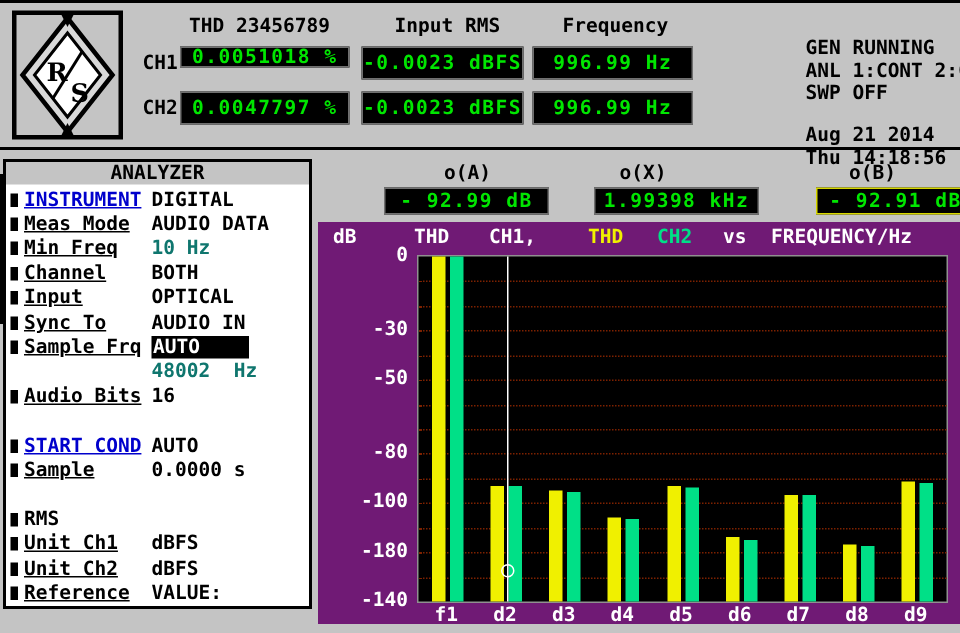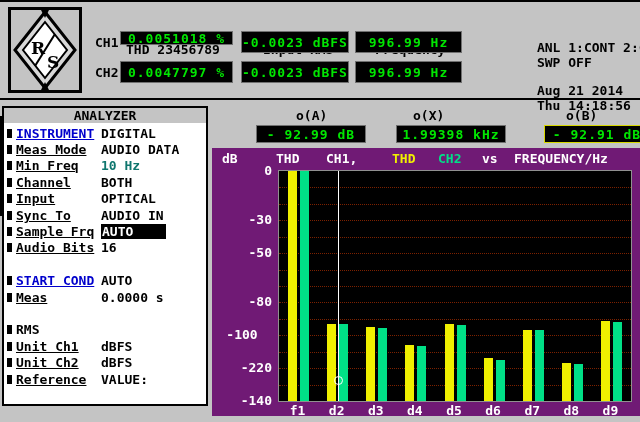--- a/index.html
+++ b/index.html
@@ -2,21 +2,21 @@
 <html><head>
 <meta charset="utf-8">
 <style>
   html,body{margin:0;padding:0;background:#888;}
   #screen{position:relative;width:640px;height:422px;background:#c4c4c4;overflow:hidden;
           font-family:"DejaVu Sans Mono",monospace;font-weight:bold;font-size:13px;color:#000;}
   
   #header{position:absolute;left:0;top:0;width:640px;height:100px;background:#c4c4c4;
           border-top:2px solid #000;border-bottom:2px solid #000;box-sizing:border-box;}
   #logo{position:absolute;left:8px;top:5px;width:74px;height:86px;border:3px solid #000;background:#c4c4c4;box-sizing:border-box;}
-  .mtitle{position:absolute;white-space:pre;margin-top:32px;}
+  .mtitle{position:absolute;white-space:pre;}
   .chlab{position:absolute;white-space:pre;}
   .lcd{position:absolute;background:#000;color:#00e600;display:flex;align-items:center;justify-content:center;
        letter-spacing:1px;border:1px solid #707070;box-sizing:border-box;white-space:pre;}
   .sline{position:absolute;left:490px;width:150px;height:15px;white-space:pre;}
   .sline .icon{position:absolute;top:0;width:15px;height:14px;}
   
   #scrollbar{position:absolute;left:0;top:116px;width:3px;height:100px;background:#000;}
   #analyzer{position:absolute;left:2px;top:106px;width:206px;height:300px;background:#fff;
             border:2px solid #000;box-sizing:border-box;}
   .ptitle{height:15px;background:#c4c4c4;text-align:center;}
@@ -68,20 +68,29 @@
     <div class="lcd" style="left:120px;top:59px;width:113px;height:22px">0.0047797 %</div>
 
     <div class="mtitle" style="left:263px;top:8px">Input RMS</div>
     <div class="lcd" style="left:241px;top:29px;width:108px;height:22px">-0.0023 dBFS</div>
     <div class="lcd" style="left:241px;top:59px;width:108px;height:22px">-0.0023 dBFS</div>
 
     <div class="mtitle" style="left:375px;top:8px">Frequency</div>
     <div class="lcd" style="left:355px;top:29px;width:107px;height:22px">996.99 Hz</div>
     <div class="lcd" style="left:355px;top:59px;width:107px;height:22px">996.99 Hz</div>
 
+    <div class="sline" style="top:8px">
+      <span>GEN RUNNING</span>
+      <span class="icon" style="left:108px">
+        
+      </span>
+      <span class="icon" style="left:126px">
+        
+      </span>
+    </div>
     <div class="sline" style="top:23px">
       <span>ANL 1:CONT 2:CONT</span>
     </div>
     <div class="sline" style="top:38px">
       <span>SWP OFF</span>
     </div>
     <div class="sline" style="top:66px">
       <span>Aug 21 2014</span>
       <span class="icon" style="left:128px">
         
@@ -96,24 +105,25 @@
   <div id="analyzer">
     <div class="ptitle">ANALYZER</div>
     <div id="analyzer-rows">
         <div class="arow"><span class="marker"></span><span class="aname blue">INSTRUMENT</span><span class="aval">DIGITAL</span></div>
         <div class="arow"><span class="marker"></span><span class="aname">Meas Mode</span><span class="aval">AUDIO DATA</span></div>
         <div class="arow"><span class="marker"></span><span class="aname">Min Freq</span><span class="aval green">10 Hz</span></div>
         <div class="arow"><span class="marker"></span><span class="aname">Channel</span><span class="aval">BOTH</span></div>
         <div class="arow"><span class="marker"></span><span class="aname">Input</span><span class="aval">OPTICAL</span></div>
         <div class="arow"><span class="marker"></span><span class="aname">Sync To</span><span class="aval">AUDIO IN</span></div>
         <div class="arow"><span class="marker"></span><span class="aname">Sample Frq</span><span class="aval selected">AUTO</span></div>
+        <div class="arow"><span class="marker hidden"></span><span class="aname"></span><span class="aval green">48002  Hz</span></div>
         <div class="arow"><span class="marker"></span><span class="aname">Audio Bits</span><span class="aval">16</span></div>
         <div class="arow"></div>
         <div class="arow"><span class="marker"></span><span class="aname blue">START COND</span><span class="aval">AUTO</span></div>
-        <div class="arow"><span class="marker"></span><span class="aname">Meas</span><span class="aval">0.0000 s</span></div>
+        <div class="arow"><span class="marker"></span><span class="aname">Sample</span><span class="aval">0.0000 s</span></div>
         <div class="arow"></div>
         <div class="arow"><span class="marker"></span><span class="aval">RMS</span></div>
         <div class="arow"><span class="marker"></span><span class="aname">Unit Ch1</span><span class="aval">dBFS</span></div>
         <div class="arow"><span class="marker"></span><span class="aname">Unit Ch2</span><span class="aval">dBFS</span></div>
         <div class="arow"><span class="marker"></span><span class="aname">Reference</span><span class="aval">VALUE:</span></div>
       </div>
   </div>
 
   <div class="olabel" style="left:296px;top:108px">o(A)</div>
   <div class="olabel" style="left:413px;top:108px">o(X)</div>
@@ -164,22 +174,22 @@
         <div class="bar" style="left: 295px; width: 9px; height: 37px; background: rgb(0, 224, 135);"></div>
         <div class="bar" style="left: 322px; width: 9px; height: 80px; background: rgb(240, 240, 0);"></div>
         <div class="bar" style="left: 334px; width: 9px; height: 79px; background: rgb(0, 224, 135);"></div>
         <div class="cursorline" style="left: 59px;"></div>
         <div class="cmark" style="left: 55px; top: 205px;"></div>
       </div>
   <div class="ytick" style="top: 15px;">0</div>
       <div class="ytick" style="top: 64.2857px;">-30</div>
       <div class="ytick" style="top: 97.1429px;">-50</div>
       <div class="ytick" style="top: 146.429px;">-80</div>
-      <div class="ytick" style="top: 179.286px; text-align: center;">-100</div>
-      <div class="ytick" style="top: 212.143px;">-220</div>
+      <div class="ytick" style="top: 179.286px;">-100</div>
+      <div class="ytick" style="top: 212.143px;">-180</div>
       <div class="ytick" style="top: 245px;">-140</div>
       <div class="xlabel" style="left: 70.5556px;">f1</div>
       <div class="xlabel" style="left: 109.667px;">d2</div>
       <div class="xlabel" style="left: 148.778px;">d3</div>
       <div class="xlabel" style="left: 187.889px;">d4</div>
       <div class="xlabel" style="left: 227px;">d5</div>
       <div class="xlabel" style="left: 266.111px;">d6</div>
       <div class="xlabel" style="left: 305.222px;">d7</div>
       <div class="xlabel" style="left: 344.333px;">d8</div>
       <div class="xlabel" style="left: 383.444px;">d9</div>

